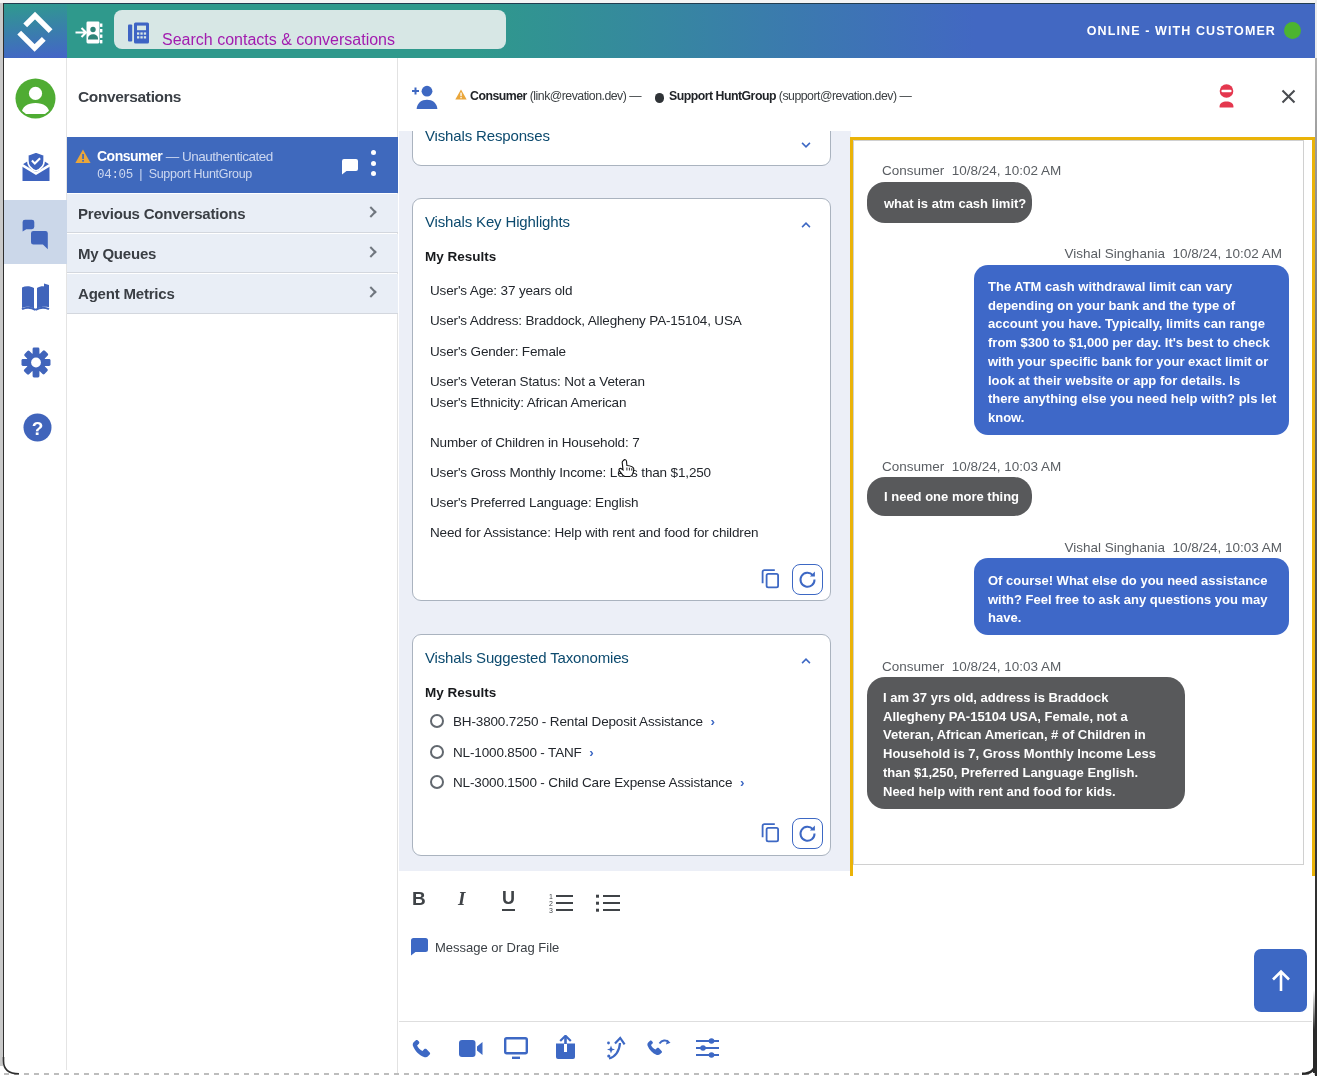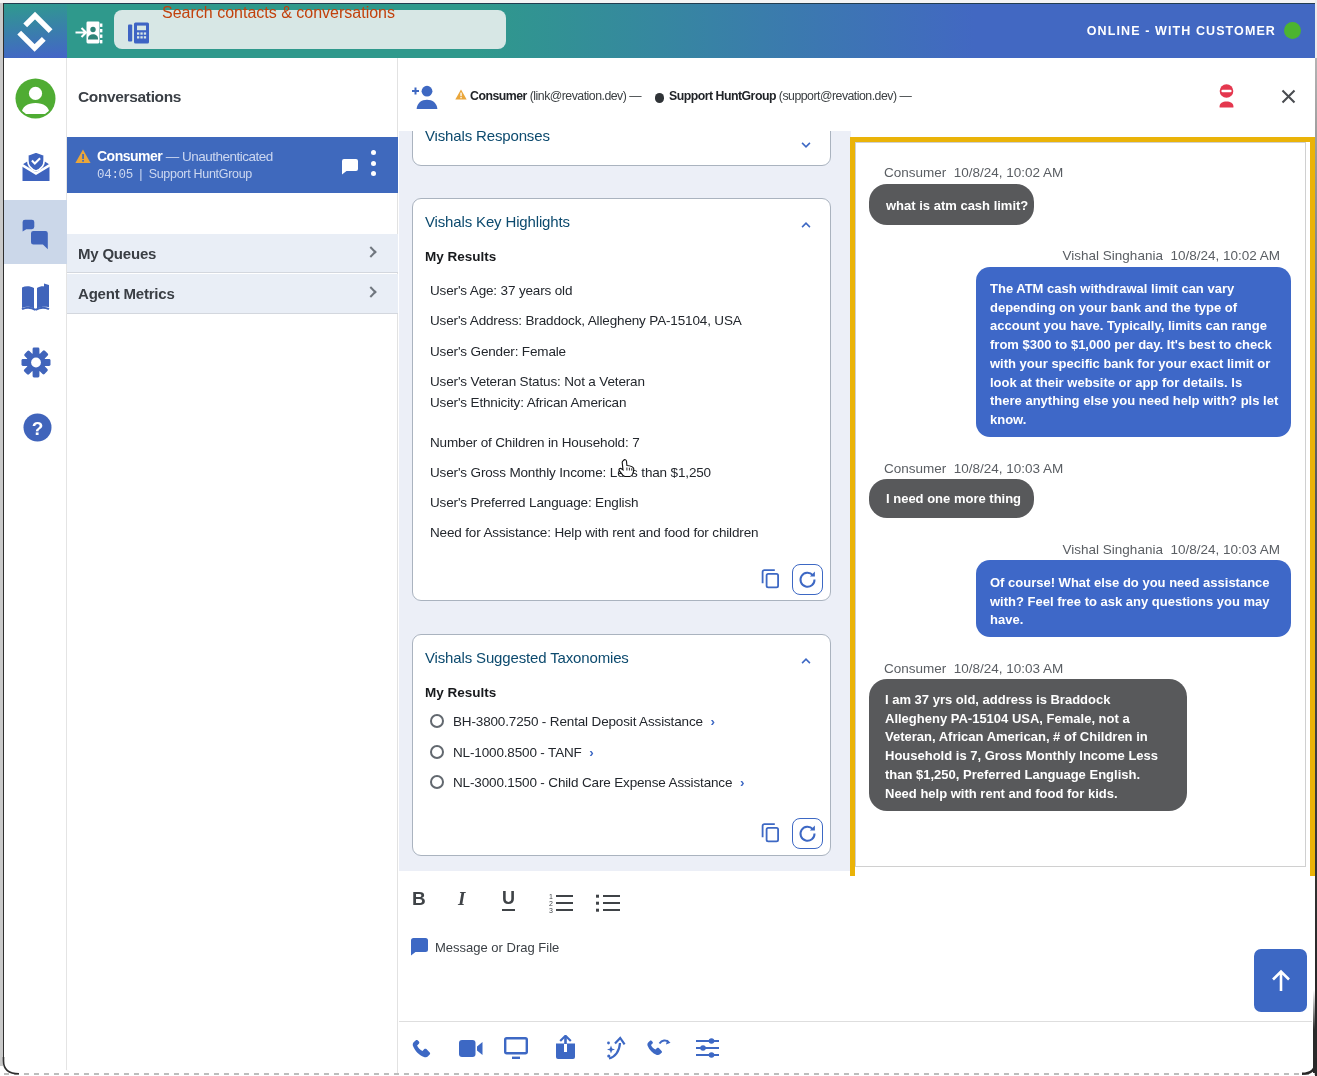--- a/index.html
+++ b/index.html
@@ -14,21 +14,21 @@
   #fr-right-top { left:1315px; top:0; width:2px; height:58px; background:#ececec; }
   #fr-bottom { left:4px; top:1073px; width:1311px; height:1.5px; background:repeating-linear-gradient(90deg,#bdbdbd 0 5px,#ffffff 5px 10px); }
   #fr-bottom2 { left:4px; top:1074.5px; width:1311px; height:1.5px; background:#fff; }
 
   
   #topbar { left:4px; top:3px; width:1311px; height:55px;
      background:linear-gradient(90deg,#2f998c 0%,#2f998c 36%,#4268c2 74%,#4268c2 100%);
      border-top:1px solid #223d50; }
   #logo { left:4px; top:4px; width:63px; height:54px; background:linear-gradient(175deg,#2f9a8e 0%,#4464c8 100%); }
   #searchbox { left:114px; top:10px; width:392px; height:39px; background:#d7e7e5; border-radius:8px; }
-  #searchtxt { left:162px; top:4px; font-size:16px; color:#c2410c; }
+  #searchtxt { left:162px; top:31px; font-size:16px; color:#a21caf; }
   #online { right:41px; top:24px; font-size:12.5px; font-weight:bold; letter-spacing:1.1px; color:#fff; }
   #gdot { left:1284px; top:22px; width:17px; height:17px; border-radius:50%; background:#4cb430; }
 
   
   #rail { left:4px; top:58px; width:63px; height:1012px; background:#fff; border-right:1px solid #e4e4e4; }
   #railsel { left:4px; top:200px; width:63px; height:64px; background:#cbd7e9; }
 
   
   #convpanel { left:67px; top:58px; width:331px; height:1018px; background:#fff; border-right:1px solid #e2e2e2; }
   #convtitle { left:78px; top:89px; font-size:15.5px; font-weight:bold; letter-spacing:-0.35px; color:#3a3f45; line-height:1; }
@@ -49,21 +49,21 @@
   .card { position:absolute; left:13px; width:419px; background:#fff; border:1px solid #aab3bf; border-radius:9px; }
   .cardtitle { position:absolute; left:12px; font-size:15px; letter-spacing:-0.15px; color:#0c4a6e; }
   .myresults { position:absolute; left:12px; font-size:13.5px; font-weight:bold; color:#17191c; }
   .kitem { position:absolute; left:17px; font-size:13.5px; letter-spacing:-0.15px; color:#23272d; }
   .chev { position:absolute; width:10px; height:10px; }
   .radio { left:17px; width:14px; height:14px; border:2px solid #62686f; border-radius:50%; }
   .taxo { left:40px; }
   .tchev { color:#3d68c4; font-weight:bold; margin-left:4px; }
 
   
-  #chatpanel { left:850px; top:137px; width:465px; height:904px; background:#fff; border:5px solid #eab308; }
+  #chatpanel { left:850px; top:137px; width:465px; height:904px; background:#fff; border:3px solid #eab308; }
   #chatinner { position:absolute; left:0; top:0; width:451px; height:725px; border:1px solid #d0d0d0; }
   .clabel { position:absolute; font-size:13.5px; color:#5a5e63; }
   .bub { position:absolute; border-radius:18px; color:#fff; font-weight:bold; font-size:13px; }
   .bubdark { background:#58595b; }
   .bubblue { background:#3e68c8; border-radius:14px; }
 
   
   #composer { left:399px; top:876px; width:916px; height:194px; background:#fff; }
   #sendbtn { left:1254px; top:949px; width:53px; height:63px; background:#3d68c4; border-radius:7px; }
   #compline { left:399px; top:1021px; width:913px; height:1px; background:#dedede; }
@@ -178,20 +178,24 @@
     <div class="abs" style="left:30px;top:31px;font-size:12.5px;letter-spacing:-0.3px;line-height:1;color:#cdd8f0;white-space:nowrap"><span style="font-family:'Liberation Mono',monospace;font-size:12.5px">04:05</span> &nbsp;|&nbsp; Support HuntGroup</div>
     <svg class="abs" style="left:274px;top:21px" width="18" height="17" viewBox="0 0 18 17">
       <path d="M1 3 a2 2 0 0 1 2-2 h12 a2 2 0 0 1 2 2 v8 a2 2 0 0 1 -2 2 h-9.5 l-4.5 3.5 z" fill="#fff"></path>
     </svg>
     <div class="abs" style="left:304px;top:13px;width:5px;height:30px">
       <div style="position:absolute;top:0;width:5px;height:5px;border-radius:50%;background:#fff"></div>
       <div style="position:absolute;top:10.5px;width:5px;height:5px;border-radius:50%;background:#fff"></div>
       <div style="position:absolute;top:21px;width:5px;height:5px;border-radius:50%;background:#fff"></div>
     </div>
   </div>
+  <div class="abs" id="row1">
+      <span class="rowtxt">Previous Conversations</span>
+      <span class="rowchev"></span>
+    </div>
   <div class="abs" id="row2">
       <span class="rowtxt">My Queues</span>
       <span class="rowchev"></span>
     </div>
   <div class="abs" id="row3">
       <span class="rowtxt">Agent Metrics</span>
       <span class="rowchev"></span>
     </div>
 
   <div class="abs" id="mainhdr">

